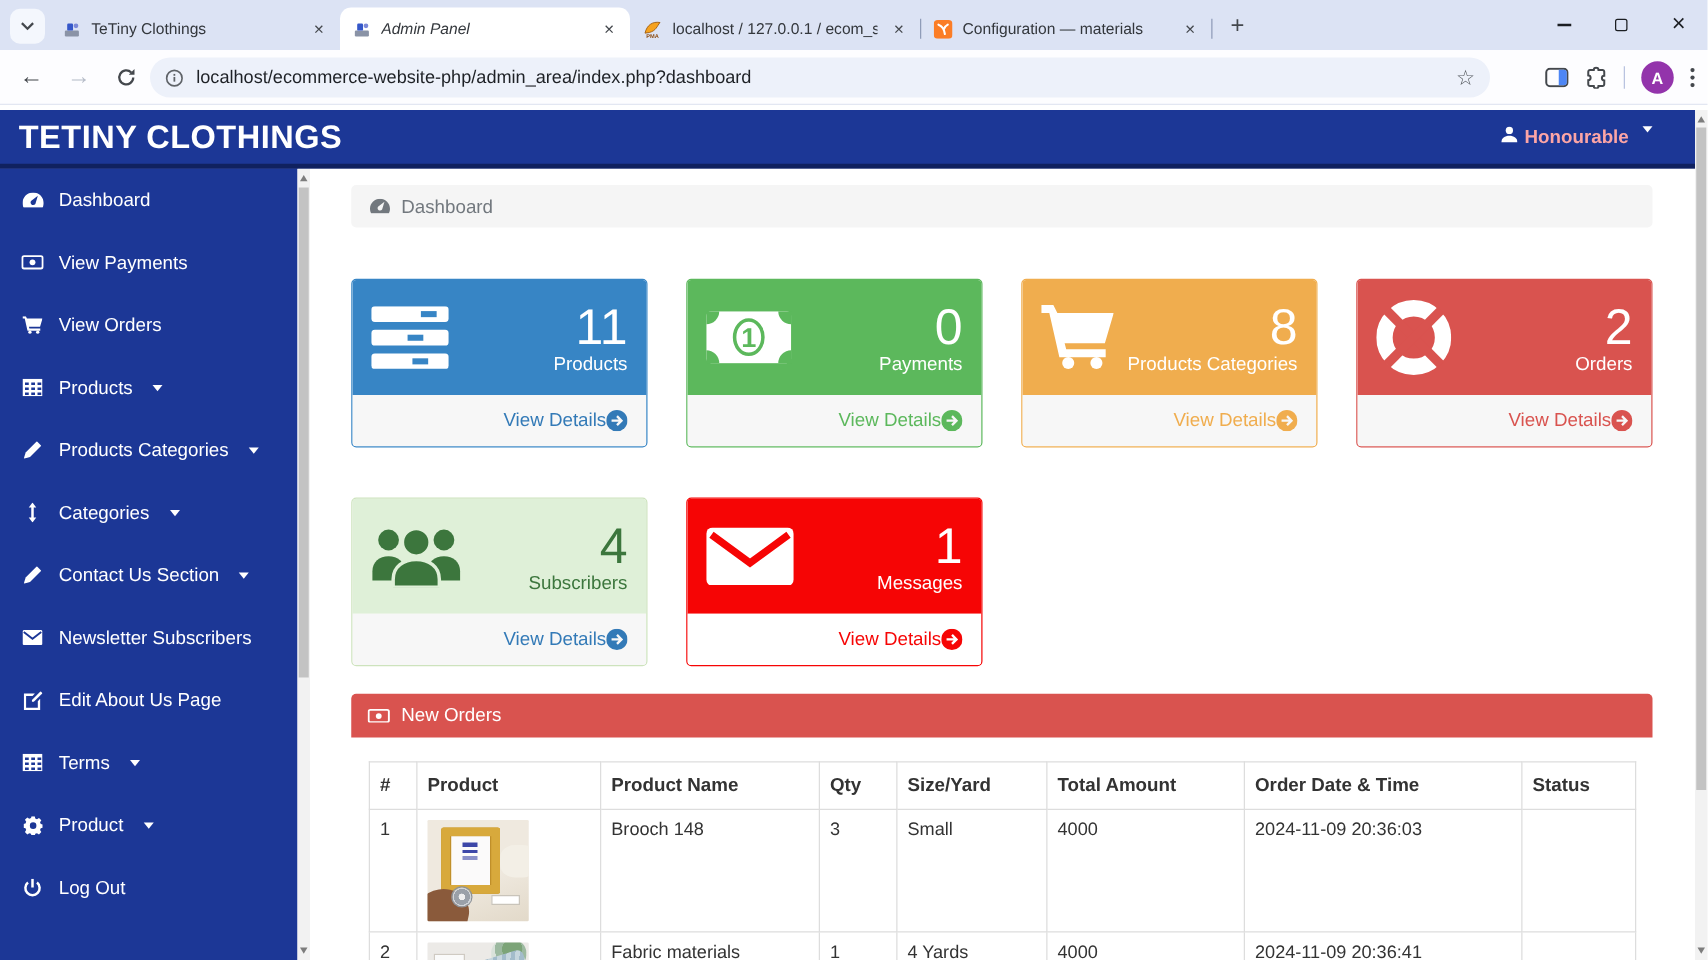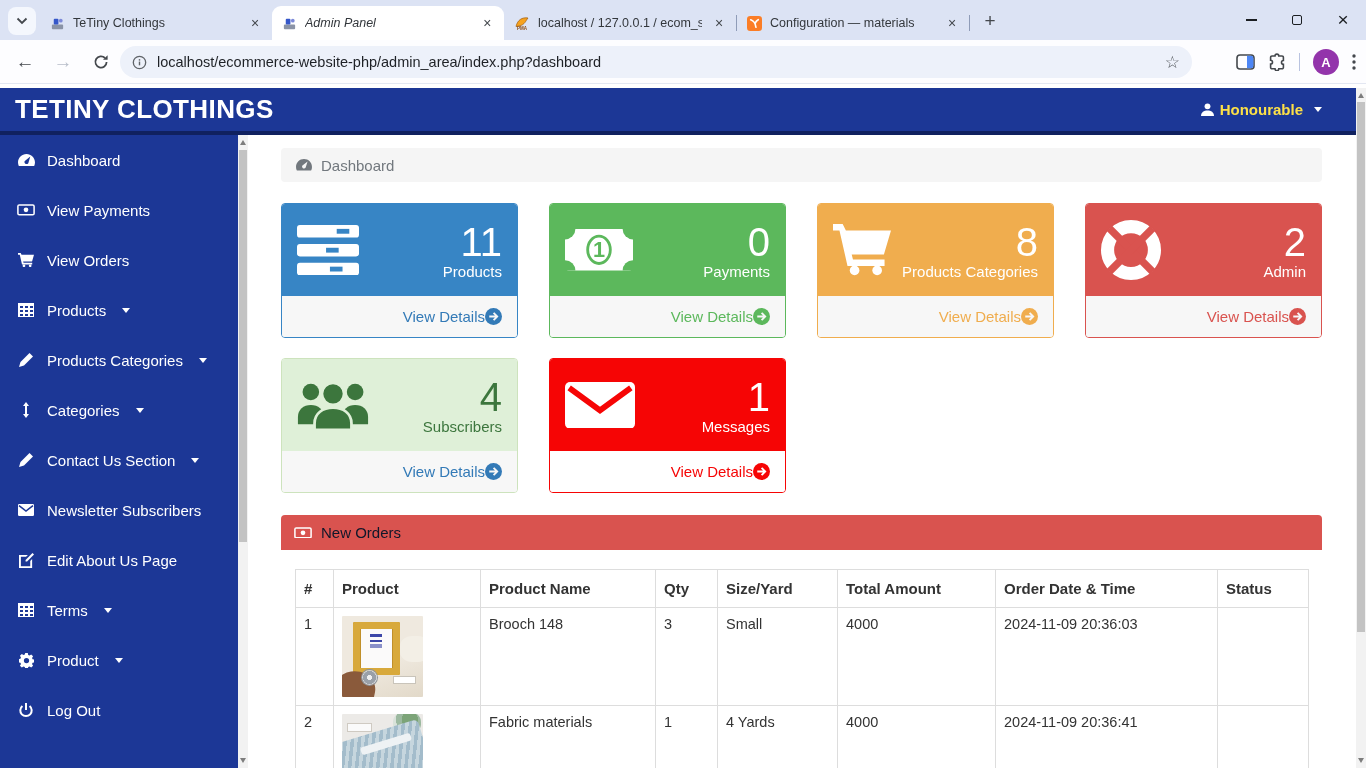--- a/index.html
+++ b/index.html
@@ -27,21 +27,21 @@
   .url-pill { position:absolute; left:120px; top:6px; width:1072px; height:32px; background:#edf1fa; border-radius:16px; display:flex; align-items:center; padding:0 12px; gap:10px; }
   .url-text { font-size:14.5px; color:#1e2126; }
   .url-star { margin-left:auto; font-size:17px; color:#55595e; }
   .tb-right { position:absolute; right:10px; top:8px; display:flex; align-items:center; gap:13px; height:28px; }
   .tb-sep { width:1px; height:18px; background:#b9c3e0; }
   .avatar { width:26px; height:26px; border-radius:50%; background:#9334ab; color:#fff; font-size:13px; font-weight:bold; display:flex; align-items:center; justify-content:center; }
 
   
   .app-header { position:absolute; left:0; top:88px; width:1356px; height:47px; background:#1c3796; border-bottom:4px solid #10215f; display:flex; align-items:center; }
   .brand { color:#fff; font-size:26px; font-weight:bold; letter-spacing:.4px; padding-left:15px; }
-  .hdr-user { margin-left:auto; margin-right:34px; display:flex; align-items:center; gap:6px; color:#fde047; font-size:15px; font-weight:bold; }
+  .hdr-user { margin-left:auto; margin-right:34px; display:flex; align-items:flex-start; gap:6px; color:#fca5a5; font-size:15px; font-weight:bold; }
 
   
   .sidebar { position:absolute; left:0; top:135px; width:238px; height:633px; background:#1c3796; --bg:#1c3796; overflow:hidden; }
   .side-item { height:50px; display:flex; align-items:center; gap:11px; padding:0 16px; color:#fff; font-size:15px; white-space:nowrap; }
   .side-ic { width:20px; display:flex; justify-content:center; flex:none; }
   .caret { width:0; height:0; border-left:4.5px solid transparent; border-right:4.5px solid transparent; border-top:5px solid #fff; margin-left:5px; }
 
   
   .sb { position:absolute; background:#f2f2f2; width:10px; }
   .sb-side { left:238px; top:135px; height:633px; }
@@ -51,38 +51,38 @@
   .sb-page .thumb { top:14px; height:530px; }
   .sb .arr { position:absolute; left:1.5px; width:0; height:0; border-left:3.5px solid transparent; border-right:3.5px solid transparent; }
   .sb .arr.up { top:5px; border-bottom:5px solid #7d7d7d; }
   .sb .arr.dn { bottom:5px; border-top:5px solid #7d7d7d; }
 
   
   .main { position:absolute; left:248px; top:135px; width:1108px; height:633px; background:#fff; padding:13px 34px 0 33px; overflow:hidden; }
   .breadcrumb { height:34px; background:#f5f5f5; border-radius:4px; display:flex; align-items:center; gap:9px; padding:0 15px; color:#72787e; font-size:15px; margin-bottom:21px; }
 
   .cards { display:grid; grid-template-columns:repeat(4,237px); gap:20px 31px; }
-  .card { border:1px solid var(--bg); border-radius:4px; overflow:hidden; }
+  .card { border:1px solid var(--bg); border-radius:4px; overflow:hidden;margin-top:20px; }
   .card-top { height:92px; background:var(--bg); display:flex; align-items:center; padding:0 15px; color:var(--fg); }
   .card-num { margin-left:auto; text-align:right; }
   .card-num .n { font-size:40px; line-height:1.05; }
   .card-num .l { font-size:15px; }
   .card-foot { height:41px; background:#f7f7f7; display:flex; align-items:center; justify-content:flex-end; padding:0 15px; font-size:15px; }
   .card.c-blue   { --bg:#3785c5; --fg:#fff; --link:#337ab7; }
   .card.c-green  { --bg:#5cb85c; --fg:#fff; --link:#5cb85c; }
   .card.c-orange { --bg:#f0ad4e; --fg:#fff; --link:#f0ad4e; }
   .card.c-red    { --bg:#d9534f; --fg:#fff; --link:#d9534f; }
   .card.c-lgreen { --bg:#dff0d8; --fg:#3c763d; --link:#337ab7; border-color:#cde3bd; }
   .card.c-bred   { --bg:#f60505; --fg:#fff; --link:#f60505; }
   .card.c-bred .card-foot { background:#fff; }
   .card-foot .vd { color:var(--link); }
   .card-foot .go { color:var(--link); display:flex; }
 
   .panel { margin-top:22px; }
-  .panel-heading { height:35px; background:#d9534f; border-radius:4px 4px 0 0; color:#0f172a; display:flex; align-items:center; gap:9px; padding:0 13px; font-size:15px; }
+  .panel-heading { height:35px; background:#d9534f; border-radius:4px 4px 0 0; color:#ffffff; display:flex; align-items:center; gap:9px; padding:0 13px; font-size:15px; }
   .panel-body { padding:19px 15px 15px 14px; }
   table { border-collapse:collapse; table-layout:fixed; width:1013px; }
   th,td { border:1px solid #ddd; padding:8px; text-align:left; color:#333; }
   th { font-size:15px; padding:10px 8px; }
   td { font-size:14.5px; vertical-align:top; }
 
   
   .thumb-img { width:81px; height:81px; position:relative; overflow:hidden; border-radius:1px; }
   .t-brooch { background:linear-gradient(160deg,#efe9df 55%,#e2d9c9); }
   .t-brooch .frame { position:absolute; left:11px; top:6px; width:47px; height:53px; background:#d8a93c; border-radius:2px; box-shadow:inset 0 0 0 7px #d8a93c, inset 0 0 0 8px #c08f2a; }
@@ -432,21 +432,21 @@
       <div class="card-top">
         <svg width="60" viewBox="0 0 64 64">
             <circle cx="32" cy="32" r="25" fill="none" stroke="#fff" stroke-width="14"></circle>
             <g stroke="var(--bg)" stroke-width="8">
               <line x1="9" y1="9" x2="55" y2="55"></line>
               <line x1="55" y1="9" x2="9" y2="55"></line>
             </g>
           </svg>
         <div class="card-num">
           <div class="n">2</div>
-          <div class="l">Admin</div>
+          <div class="l">Orders</div>
         </div>
       </div>
       <div class="card-foot">
         <span class="vd">View Details</span>
         <span class="go">
             <svg width="17" viewBox="0 0 18 18">
               <circle cx="9" cy="9" r="9" fill="currentColor"></circle>
               <path fill="#f7f7f7" d="M4.5 8h6L8.4 5.9 9.8 4.5 14.3 9l-4.5 4.5-1.4-1.4L10.5 10h-6z"></path>
             </svg>
           </span>

